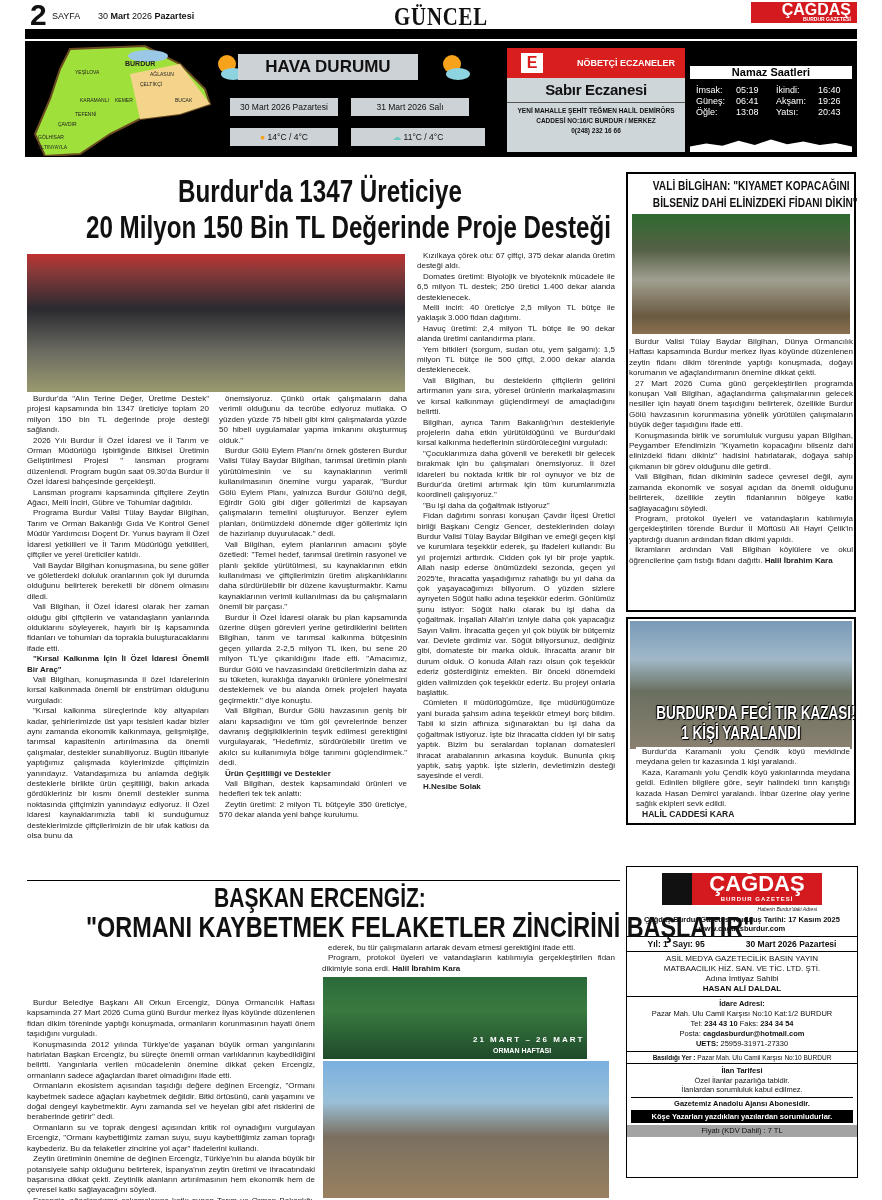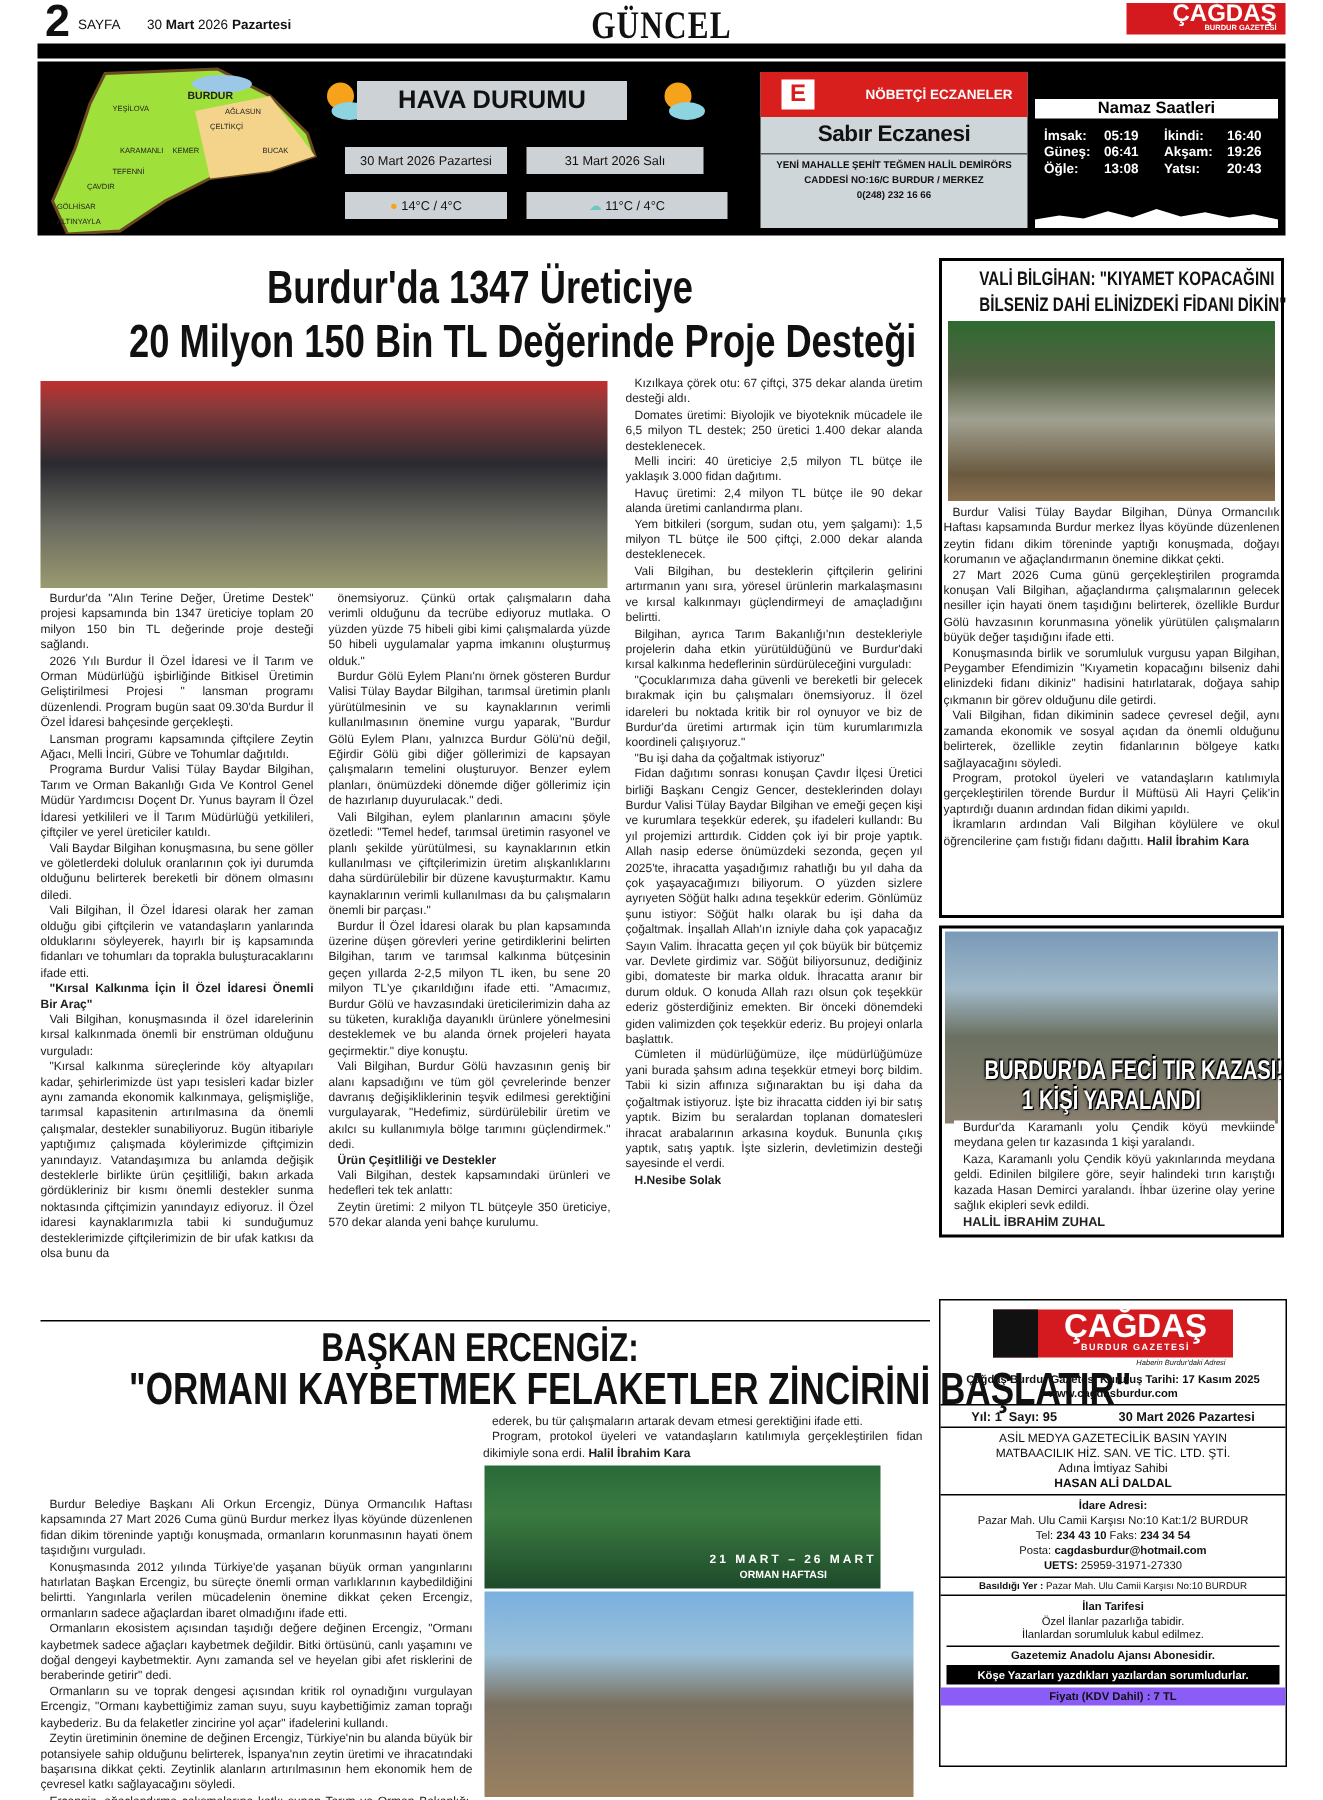--- a/index.html
+++ b/index.html
@@ -20,21 +20,21 @@
 #hava-title{left:238px;top:54px;width:180px;height:26px;background:#cdd2d6;text-align:center;font-weight:bold;font-size:17px;line-height:26px}
 .sun{width:34px;height:34px}
 .hbox{background:#cdd2d6;font-size:8.5px;text-align:center;line-height:18px;height:18px}
 #pharm{left:507px;top:48px;width:178px;height:104px;background:#cfd6da}
 #pharm-head{height:30px;background:#d91e1e;color:#fff;font-size:9px;font-weight:bold;line-height:30px;padding-left:70px}
 #pharm-e{position:absolute;left:14px;top:5px;width:22px;height:20px;background:#fff;color:#d91e1e;font-weight:bold;text-align:center;line-height:20px;font-size:16px}
 #pharm-name{text-align:center;font-weight:bold;font-size:15px;line-height:24px;letter-spacing:-.3px;border-bottom:1px solid #555;font-family:"Liberation Sans Narrow","Liberation Sans",sans-serif}
 .pharm-line{text-align:center;font-size:6.5px;font-weight:bold;line-height:10px}
 #namaz{left:690px;top:52px;width:162px;height:100px;color:#fff}
 #namaz-title{position:absolute;left:0;top:14px;width:162px;text-align:center;color:#000;background:#fff;font-weight:bold;font-size:11px;line-height:13px}
-.nz{position:absolute;font-size:9px;font-weight:bold;line-height:11px}
+.nz{position:absolute;font-size:9px;font-weight:normal;line-height:11px}
 #namaz-sil{position:absolute;left:0;bottom:0;width:162px;height:14px;background:#fff;clip-path:polygon(0 60%,10% 40%,20% 55%,30% 20%,40% 50%,50% 10%,60% 45%,70% 25%,80% 50%,90% 35%,100% 60%,100% 100%,0 100%)}
 
 .headline{font-family:"Liberation Sans",sans-serif;font-weight:bold;text-align:center;transform:scaleX(.78);transform-origin:center;white-space:nowrap}
 #h1a{left:20px;width:600px;top:174px;font-size:31px}
 #h1b{left:20px;width:600px;top:210px;font-size:31px}
 #photo1{left:27px;top:254px;width:378px;height:138px;background:linear-gradient(180deg,#c03030 0%,#8a3a3a 12%,#2a2a30 40%,#6a6a60 70%,#9a9a70 100%)}
 .col{position:absolute;font-size:8px;line-height:10.4px;text-align:justify;color:#222}
 .col p{text-indent:6px}
 .col b{font-weight:bold}
 #c1{left:27px;top:394px;width:182px}
@@ -51,21 +51,21 @@
 #box2-text{position:absolute;left:8px;top:128px;width:214px;background:#fff}
 #box2-author{font-weight:bold;font-size:8.5px;padding-left:6px}
 
 #mast{left:626px;top:866px;width:232px;height:312px;border:1.5px solid #000;font-size:7.5px;text-align:center}
 .mrow{border-bottom:1.5px solid #000}
 #mlogo{margin:6px auto 3px;width:160px;height:32px;background:#d51a1f;color:#fff;font-weight:bold;font-size:22px;line-height:22px;text-align:center;padding-left:30px;position:relative}
 #mlogo small{display:block;font-size:6px;line-height:8px;letter-spacing:1px}
 #mlogo i{position:absolute;left:0;top:0;width:30px;height:32px;background:#111}
 #m-slogan{font-size:5px;font-style:italic;text-align:right;padding-right:40px;margin-top:-2px}
 .bold{font-weight:bold}
-#m-price{background:#8b5cf6;font-weight:bold;line-height:12px}
+#m-price{background:#a3a3a3;font-weight:normal;line-height:12px}
 #m-black{background:#000;color:#fff;font-weight:bold;line-height:13px;margin:2px 4px}
 
 #divline{left:27px;top:880px;width:593px;height:1px;background:#000}
 #h2a{left:20px;width:600px;top:883px;font-size:27px}
 #h2b{left:20px;width:600px;top:910px;font-size:30px}
 #c4{left:27px;top:998px;width:288px}
 #c5{left:322px;top:943px;width:293px}
 #photo4{left:323px;top:977px;width:264px;height:82px;background:linear-gradient(180deg,#2a6a3a 0%,#3a7a40 40%,#1e4a2a 100%)}
 #photo5{left:323px;top:1061px;width:286px;height:137px;background:linear-gradient(180deg,#7ab0e0 0%,#9ac0d8 30%,#7a7060 55%,#9a8060 100%)}
 </style>
@@ -217,21 +217,21 @@
 
 <div class="abs" id="box2">
   <div id="photo3"></div>
   <div id="box2-title">
     <div>BURDUR'DA FECİ TIR KAZASI!</div>
     <div>1 KİŞİ YARALANDI</div>
   </div>
   <div class="col" id="box2-text">
     <p>Burdur'da Karamanlı yolu Çendik köyü mevkiinde meydana gelen tır kazasında 1 kişi yaralandı.</p>
     <p>Kaza, Karamanlı yolu Çendik köyü yakınlarında meydana geldi. Edinilen bilgilere göre, seyir halindeki tırın karıştığı kazada Hasan Demirci yaralandı. İhbar üzerine olay yerine sağlık ekipleri sevk edildi.</p>
-    <div id="box2-author">HALİL İBRAHİM ZUHAL</div>
+    <div id="box2-author">HALİL CADDESİ KARA</div>
   </div>
 </div>
 
 <div class="abs" id="mast">
   <div class="mrow" style="padding-bottom:3px">
     <div id="mlogo">
       <i></i>
       <span>ÇAĞDAŞ</span>
       <small>BURDUR GAZETESİ</small>
     </div>

